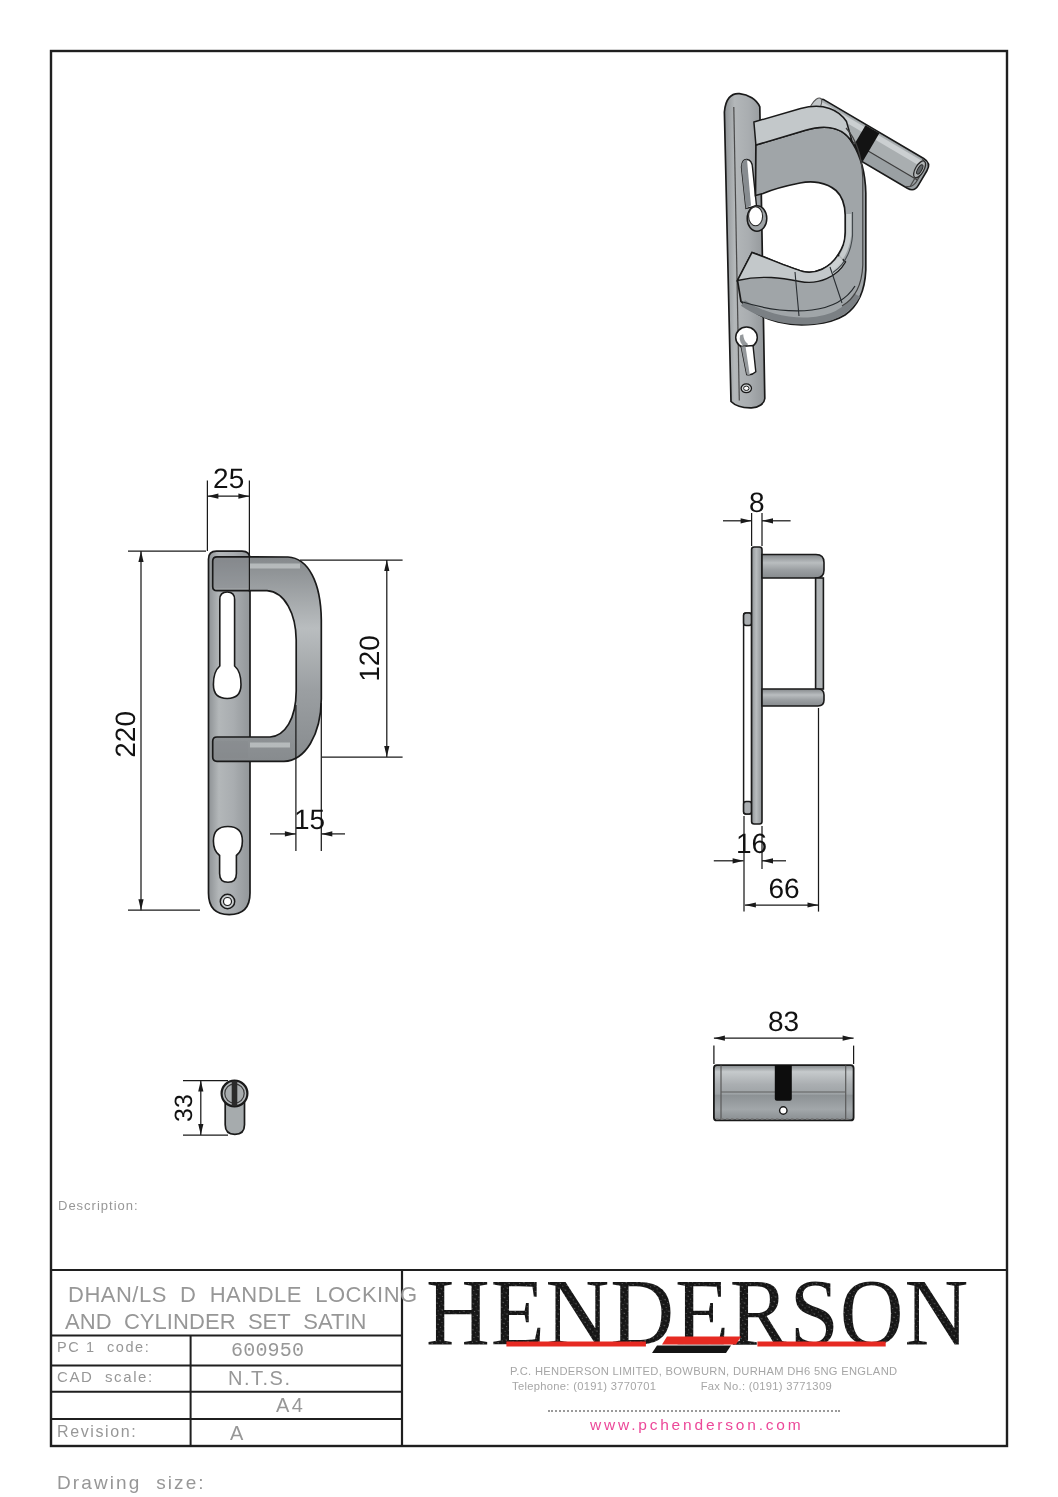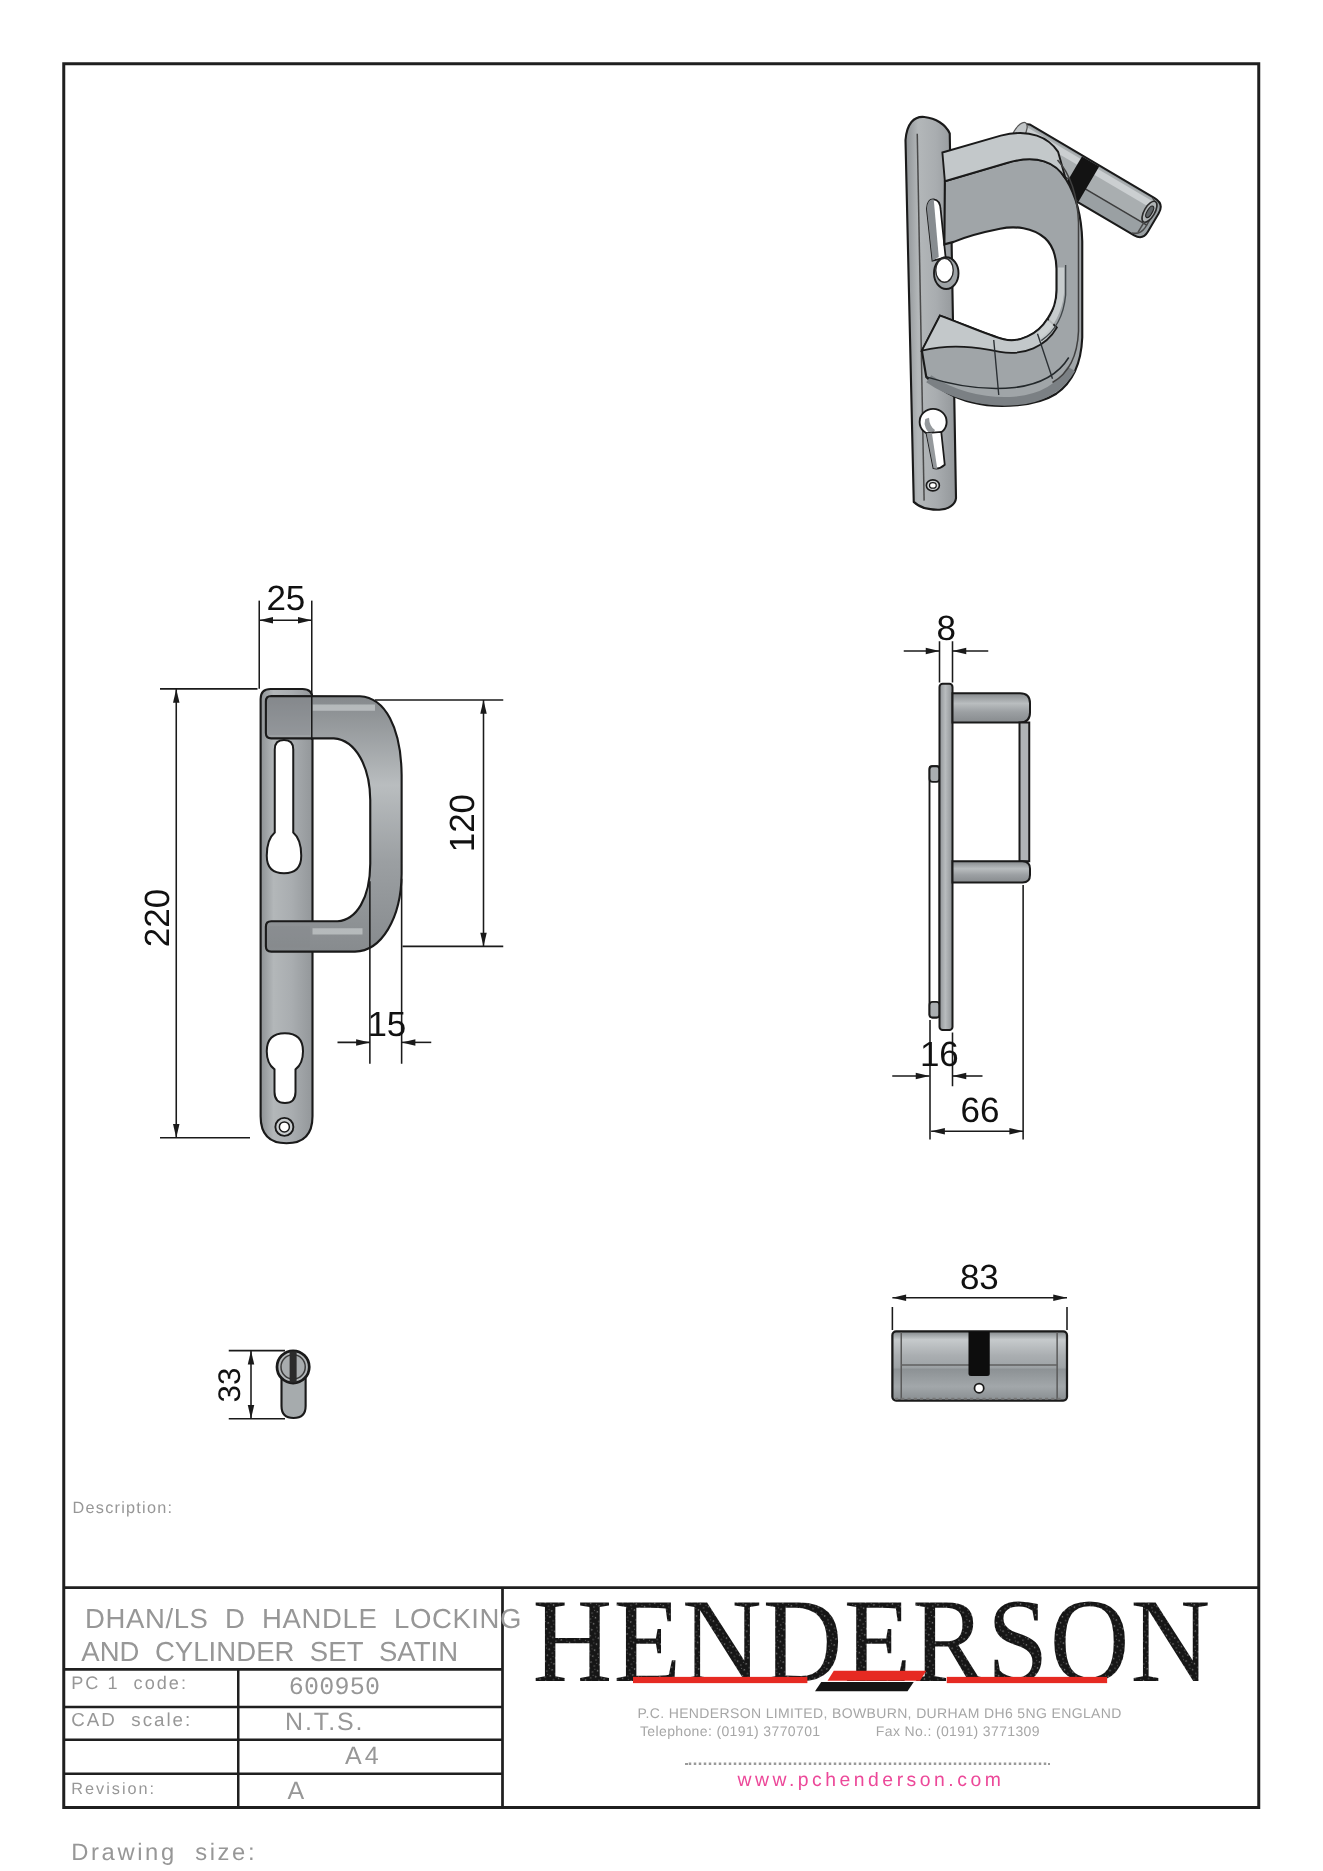--- a/index.html
+++ b/index.html
@@ -232,21 +232,21 @@
   <path d="M 795,272 L 799,316" fill="none" stroke="#2a2f33" stroke-width="1.1"></path>
 </g>
 </svg>
 
 <div class="abs cadtxt" style="left:58px;top:1198px;font-size:13px;letter-spacing:1px;">Description:</div>
 <div class="abs cadtxt" style="left:53px;top:1281.5px;font-size:22px;letter-spacing:0.5px;padding-left:15px;">DHAN/LS&nbsp;&nbsp;D&nbsp;&nbsp;HANDLE&nbsp;&nbsp;LOCKING</div>
 <div class="abs cadtxt" style="left:53px;top:1308.5px;font-size:22px;letter-spacing:0.05px;padding-left:12px;">AND&nbsp;&nbsp;CYLINDER&nbsp;&nbsp;SET&nbsp;&nbsp;SATIN</div>
 <div class="abs cadtxt" style="left:57px;top:1338.5px;font-size:14.5px;letter-spacing:1.6px;">PC&nbsp;1&nbsp; code:</div>
 <div class="abs cadtxt" style="left:57px;top:1367.5px;font-size:15px;letter-spacing:1.6px;">CAD&nbsp; scale:</div>
 <div class="abs cadtxt" style="left:57px;top:1472px;font-size:19px;letter-spacing:2.1px;">Drawing&nbsp; size:</div>
-<div class="abs cadtxt" style="left:57px;top:1422.5px;font-size:13px;letter-spacing:1.6px;text-align:right;">Revision:</div>
+<div class="abs cadtxt" style="left:57px;top:1422.5px;font-size:16px;letter-spacing:1.6px;text-align:right;">Revision:</div>
 <div class="abs cadtxt" style="left:231px;top:1339px;font-size:20px;letter-spacing:0.2px;font-family:Liberation Mono, monospace;">600950</div>
 <div class="abs cadtxt" style="left:228px;top:1367px;font-size:20px;letter-spacing:1.5px;">N.T.S.</div>
 <div class="abs cadtxt" style="left:228px;top:1394px;font-size:20px;letter-spacing:2.5px;margin-left:48px;">A4</div>
 <div class="abs cadtxt" style="left:230px;top:1422px;font-size:20px;letter-spacing:1.5px;">A</div>
 
 <div class="abs" style="left:426px;top:1264.8px;font-family:'Liberation Serif',serif;font-size:96px;line-height:1.0;color:#161616;letter-spacing:1px;white-space:nowrap;transform:scaleX(0.92);transform-origin:left top;">HENDERSON</div>
 <svg class="abs" style="left:402px;top:1270px;" width="606" height="176" viewBox="0 0 606 176">
   <defs>
     <pattern id="spk" width="7" height="5" patternUnits="userSpaceOnUse" patternTransform="rotate(17)">
       <circle cx="1.2" cy="1.4" r="0.62" fill="#ffffff"></circle>

